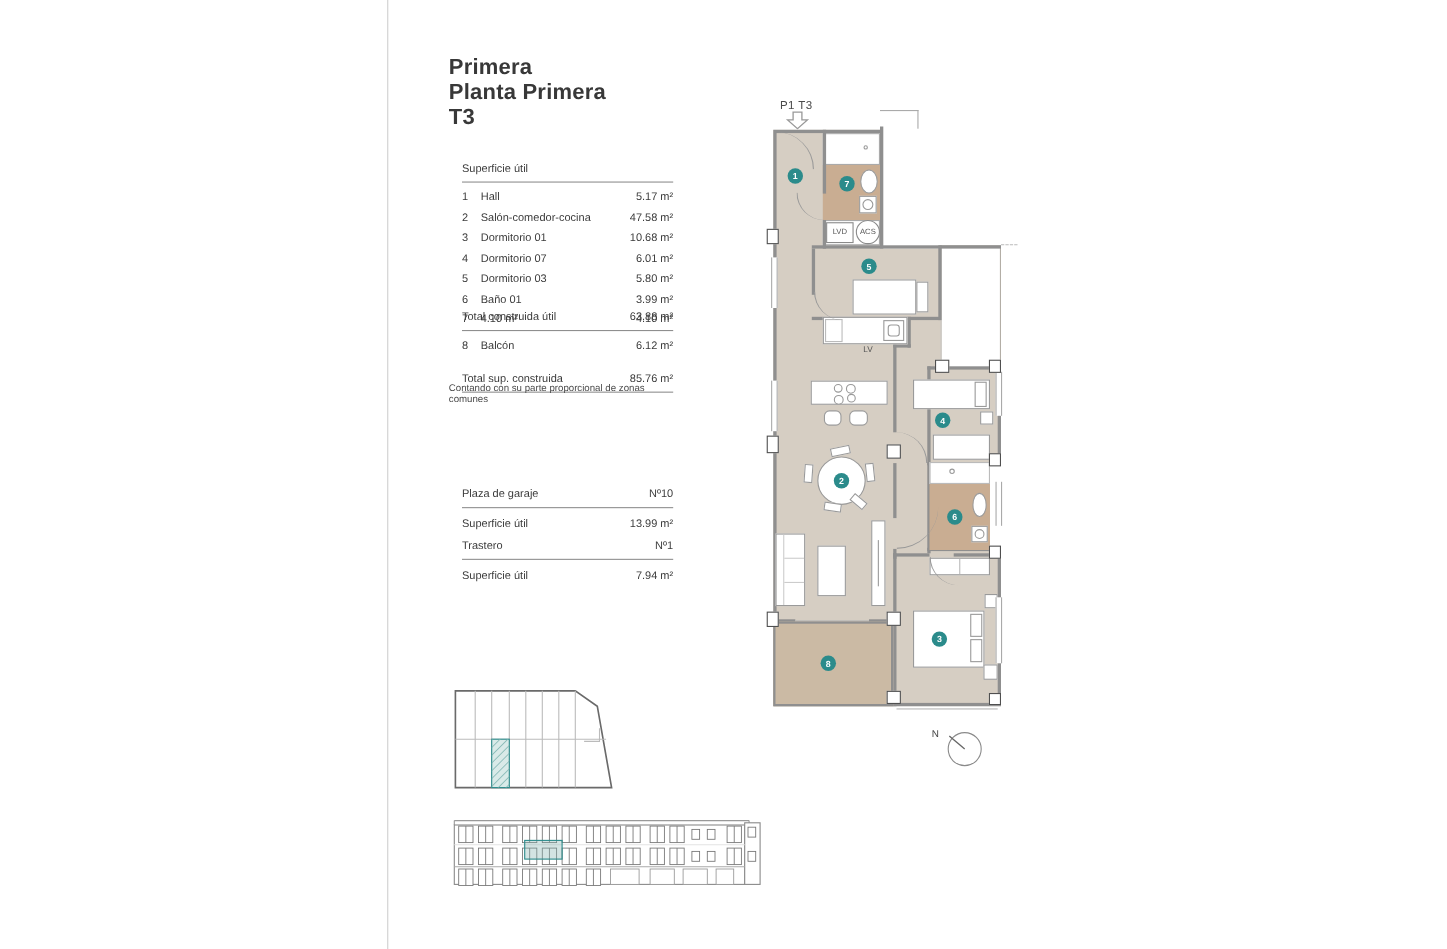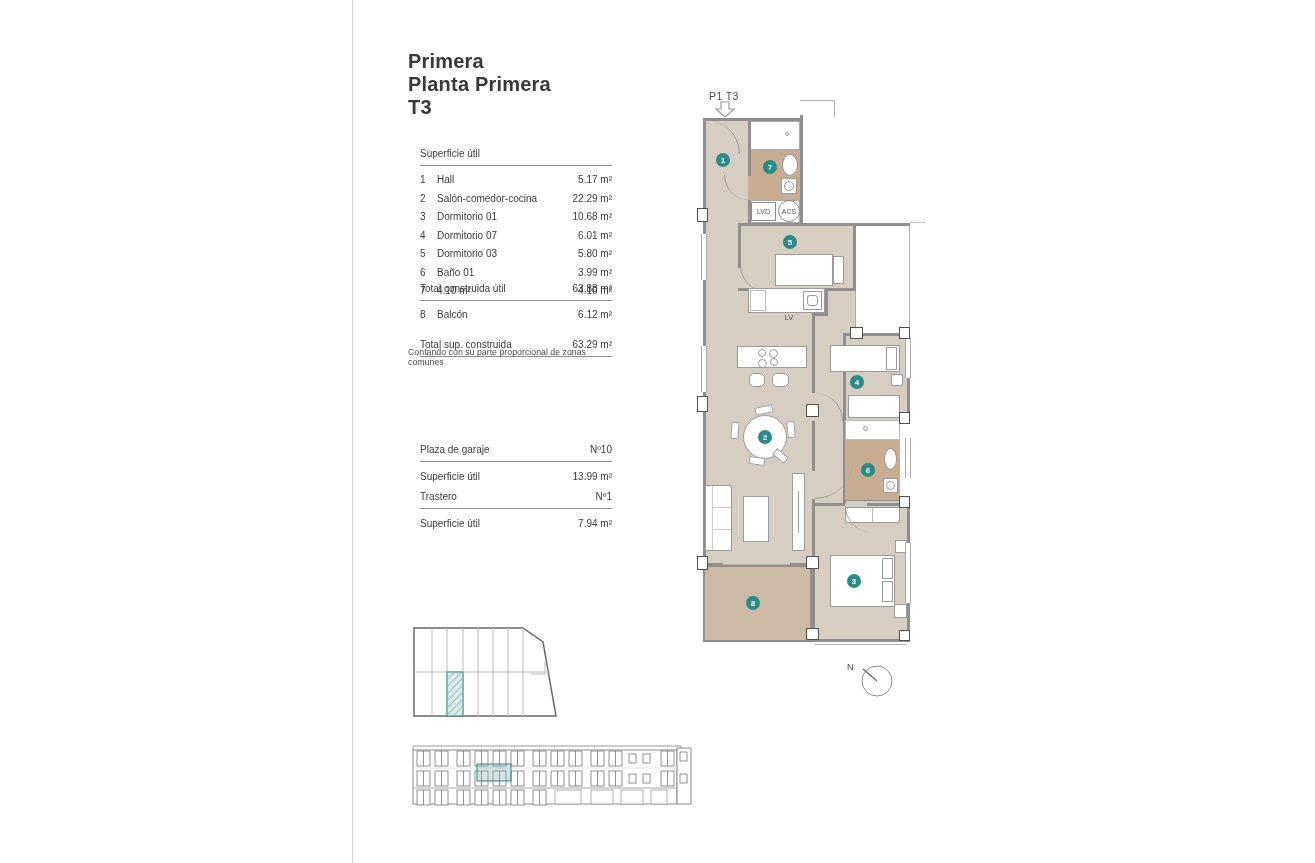--- a/index.html
+++ b/index.html
@@ -61,21 +61,21 @@
   <div class="hdr rule">Superficie útil</div>
   <div class="gap8"></div>
   <div class="row">
       <span class="num">1</span>
       <span class="nm">Hall</span>
       <span class="val">5.17 m²</span>
     </div>
   <div class="row">
       <span class="num">2</span>
       <span class="nm">Salón-comedor-cocina</span>
-      <span class="val">22.29 m²</span>
+      <span class="val">47.58 m²</span>
     </div>
   <div class="row">
       <span class="num">3</span>
       <span class="nm">Dormitorio 01</span>
       <span class="val">10.68 m²</span>
     </div>
   <div class="row">
       <span class="num">4</span>
       <span class="nm">Dormitorio 07</span>
       <span class="val">6.01 m²</span>
@@ -103,21 +103,21 @@
   </div>
   <div class="gap8"></div>
   <div class="row">
     <span class="num">8</span>
     <span class="nm">Balcón</span>
     <span class="val">6.12 m²</span>
   </div>
   <div style="height:11px"></div>
   <div class="trow rule">
     <span>Total sup. construida</span>
-    <span>63.29 m²</span>
+    <span>85.76 m²</span>
   </div>
 </section>
 <div class="note">Contando con su parte proporcional de zonas comunes</div>
 
 <section class="sec" style="top:444px">
   <div class="trow rule">
     <span>Plaza de garaje</span>
     <span>Nº10</span>
   </div>
   <div style="height:9px"></div>

